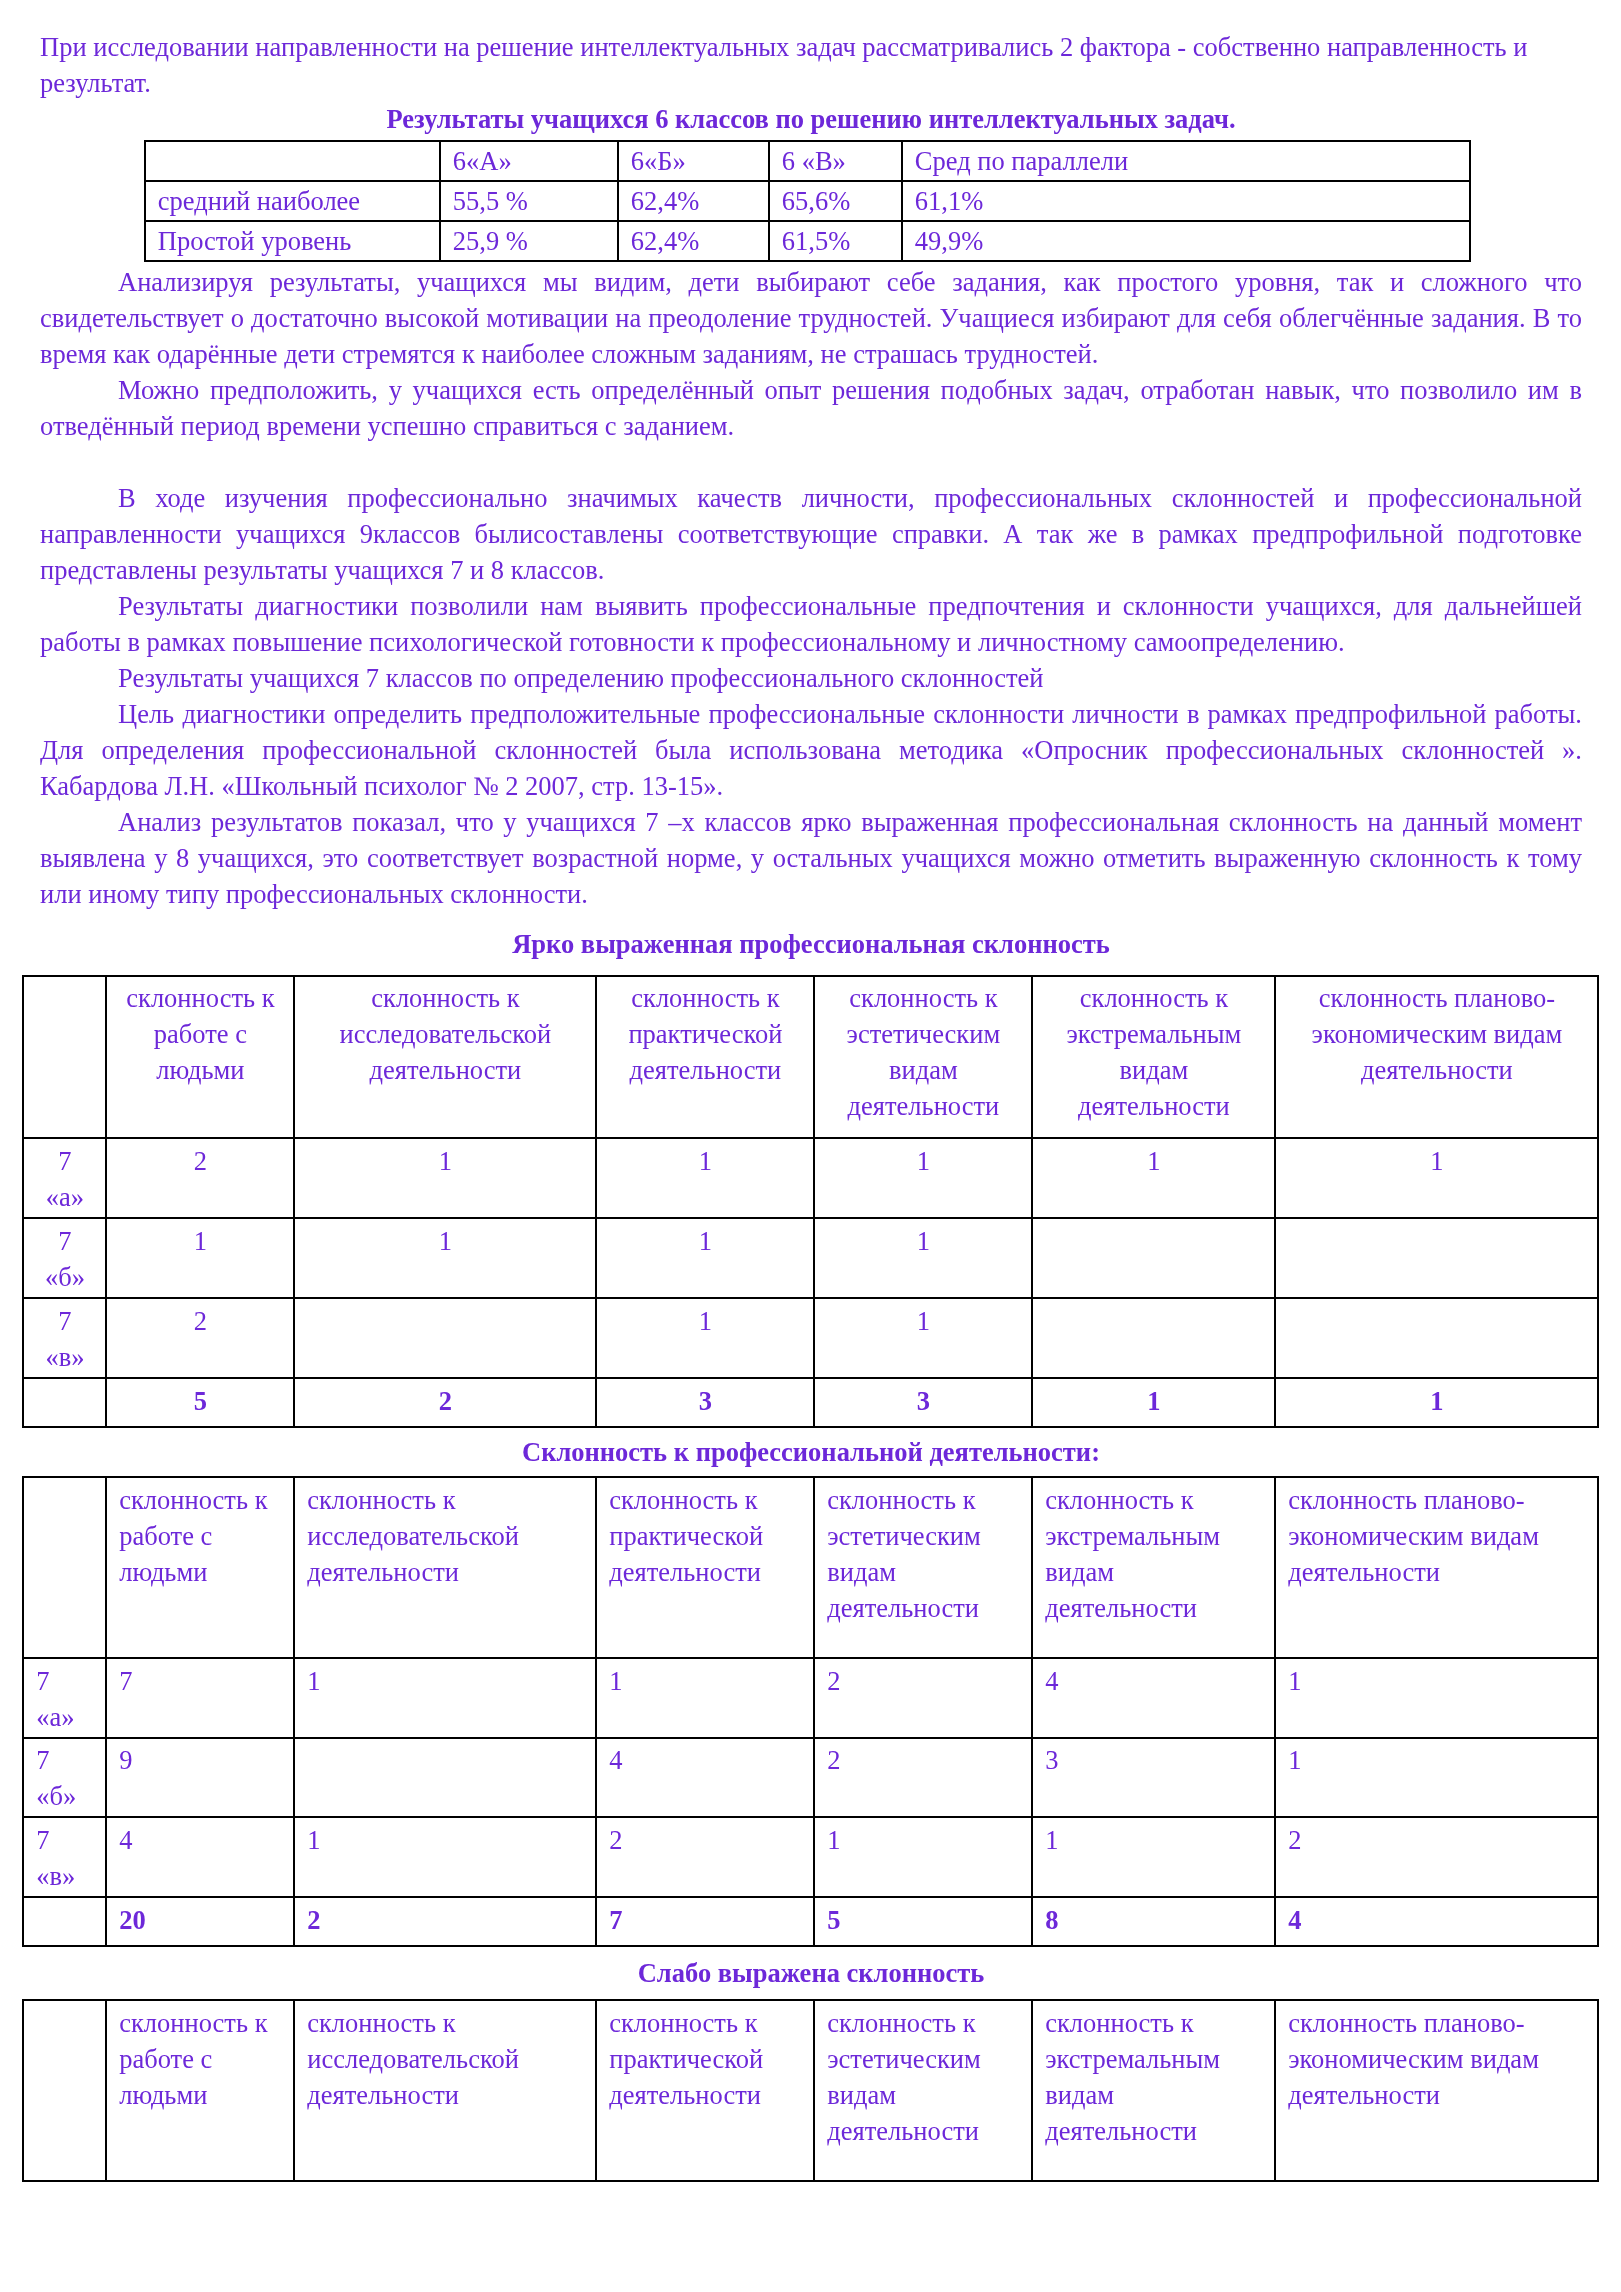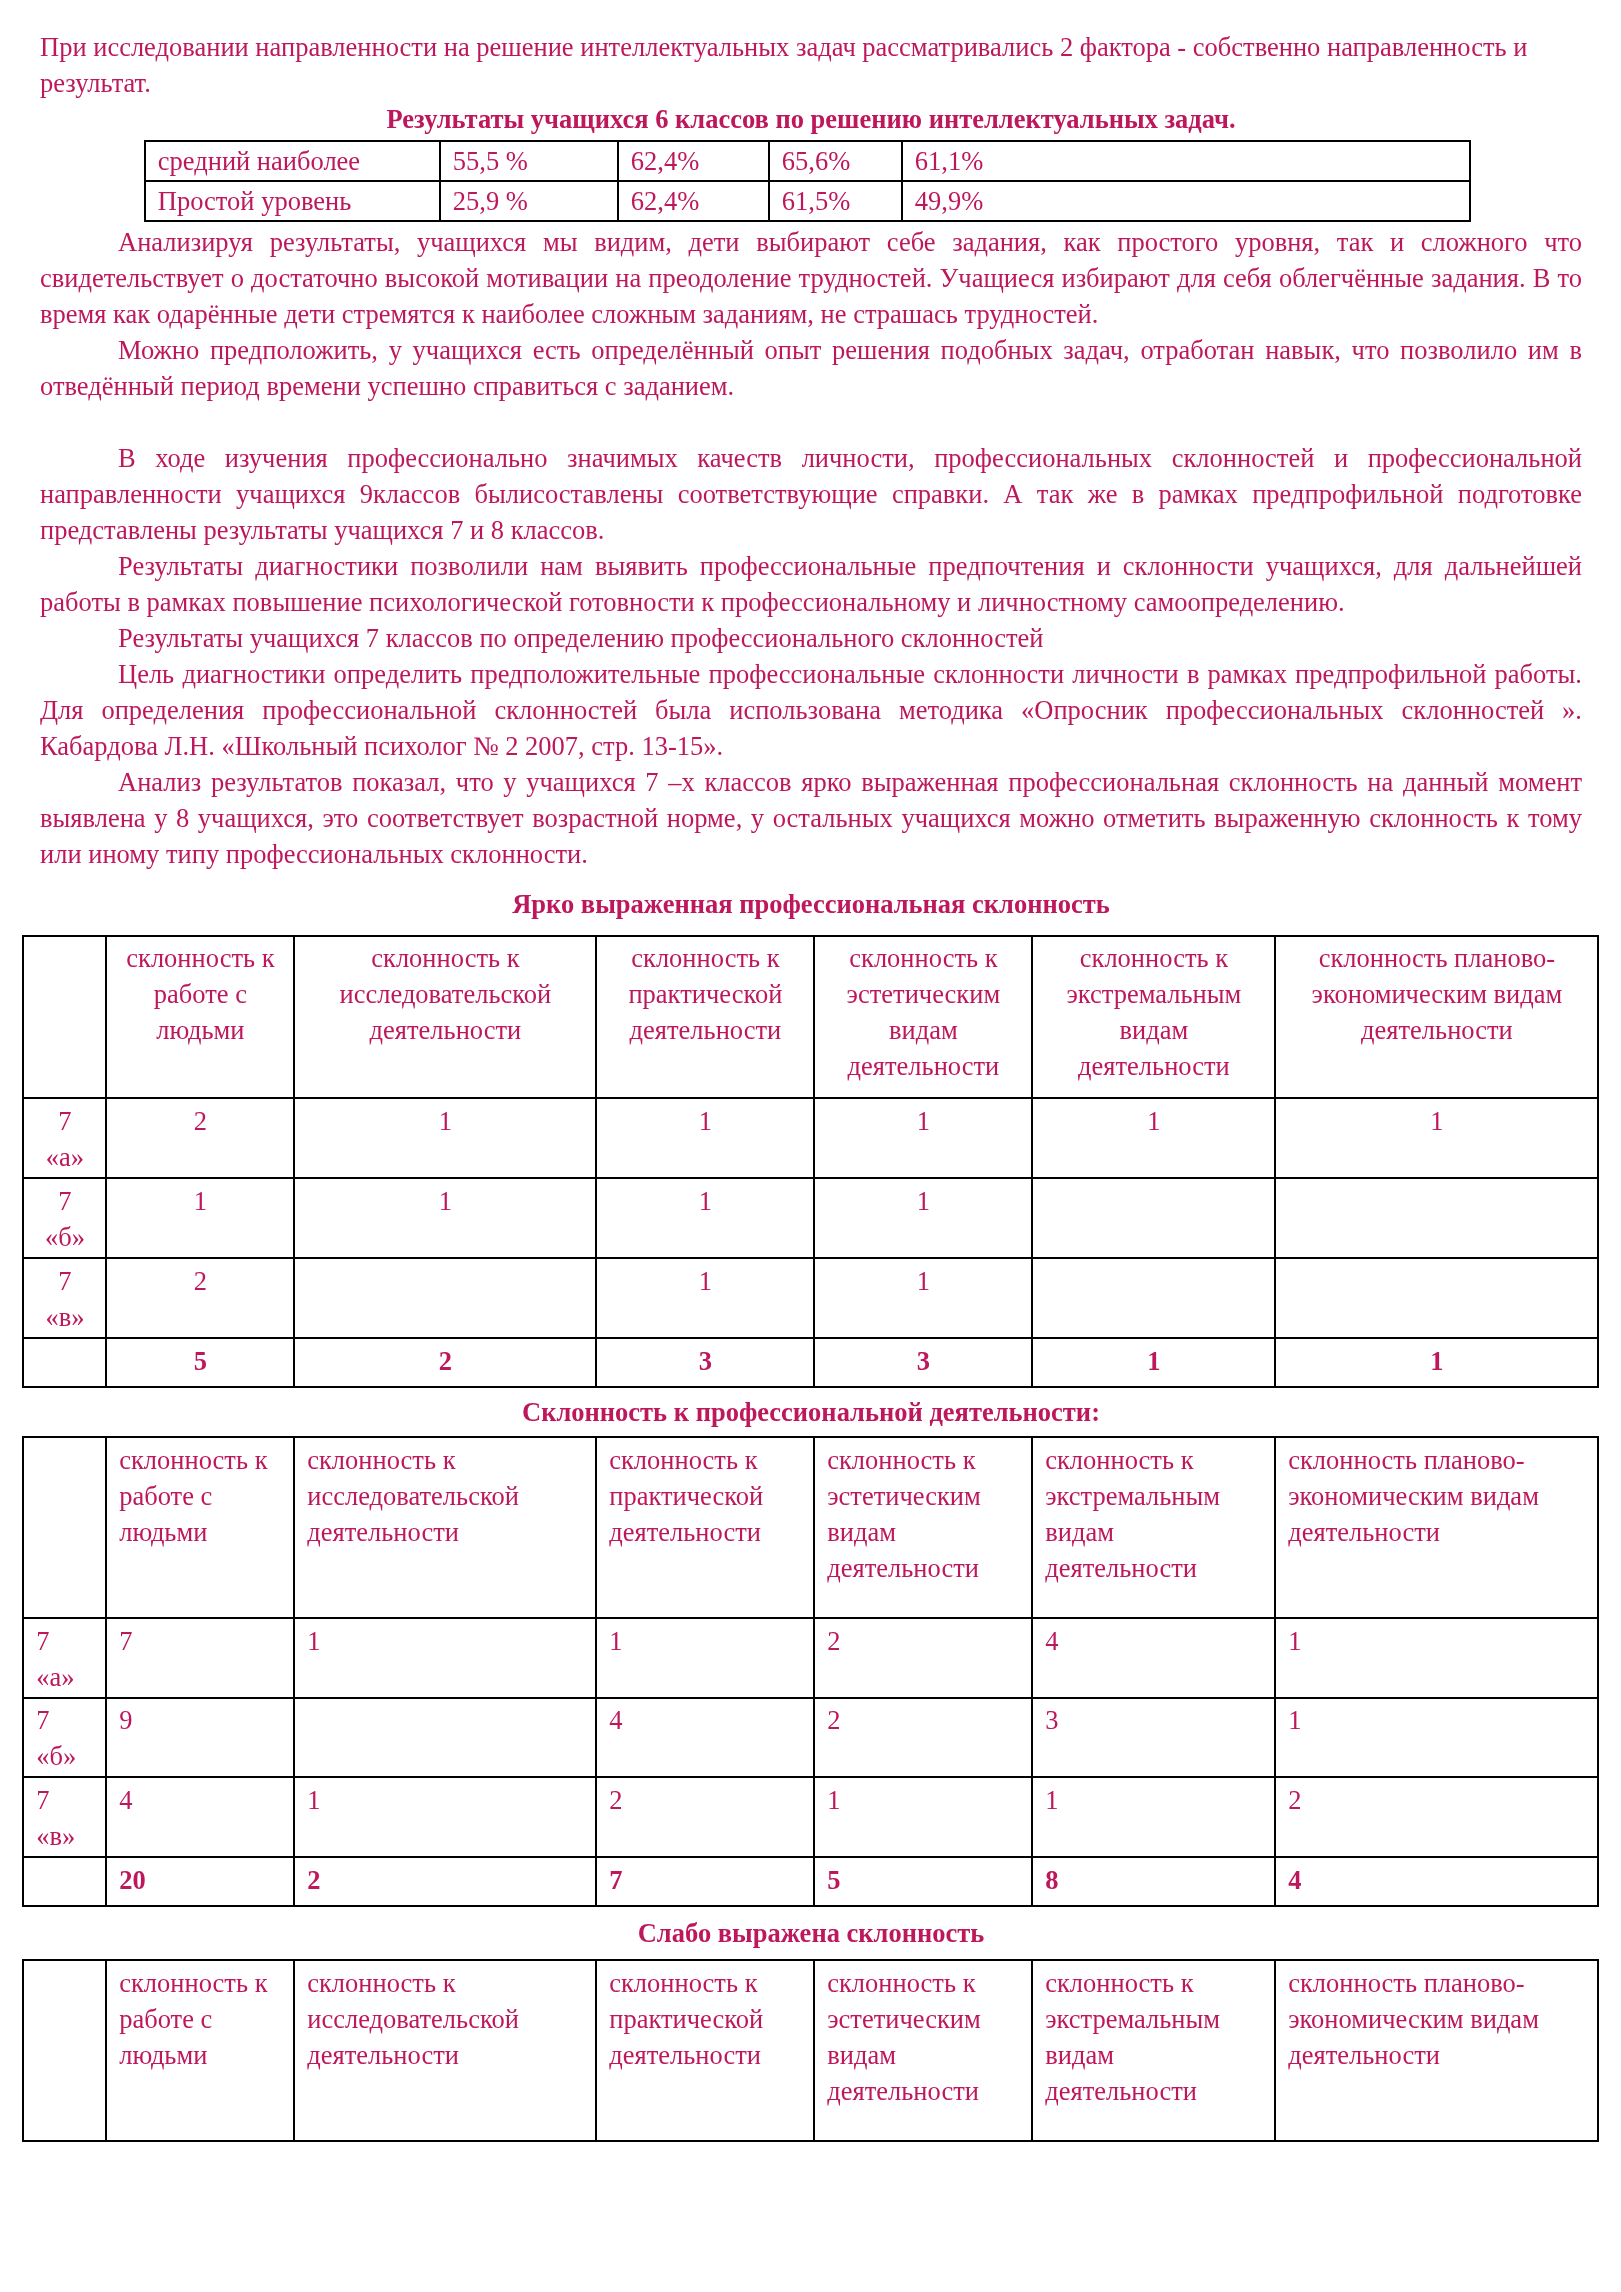--- a/index.html
+++ b/index.html
@@ -2,21 +2,21 @@
 <html lang="ru"><head>
 <meta charset="utf-8">
 <style>
   html,body{margin:0;padding:0;background:#ffffff;}
   .page{
     position:relative;
     width:1621px;height:2293px;
     box-sizing:border-box;
     background:#ffffff;
     font-family:"Liberation Serif","DejaVu Serif",serif;
-    font-size:26.5px;line-height:36px;color:#be185d;
+    font-size:26.5px;line-height:36px;color:#6d28d9;
     padding:29px 39px 0 40px;
     overflow:hidden;
   }
   p{margin:0;text-align:justify;text-indent:78px;}
   p.noindent{text-indent:0;text-align:left;}
   .h-center{font-weight:bold;text-align:center;margin:0;}
   .h-indent{font-weight:normal;text-indent:78px;margin:0;}
 
   table{border-collapse:collapse;table-layout:fixed;}
   td,th{border:2px solid #000;vertical-align:top;font-weight:normal;
@@ -56,20 +56,27 @@
   <table class="t6">
     <colgroup>
       <col style="width:295px">
         <col style="width:178px">
         <col style="width:151px">
       <col style="width:133px">
         <col style="width:568px">
     </colgroup>
     <tbody>
       <tr>
+        <th></th>
+        <th>6«А»</th>
+        <th>6«Б»</th>
+        <th>6 «В»</th>
+        <th>Сред по параллели</th>
+      </tr>
+      <tr>
         <td>средний наиболее</td>
         <td>55,5 %</td>
         <td>62,4%</td>
         <td>65,6%</td>
         <td>61,1%</td>
       </tr>
       <tr>
         <td>Простой уровень</td>
         <td>25,9 %</td>
         <td>62,4%</td>

